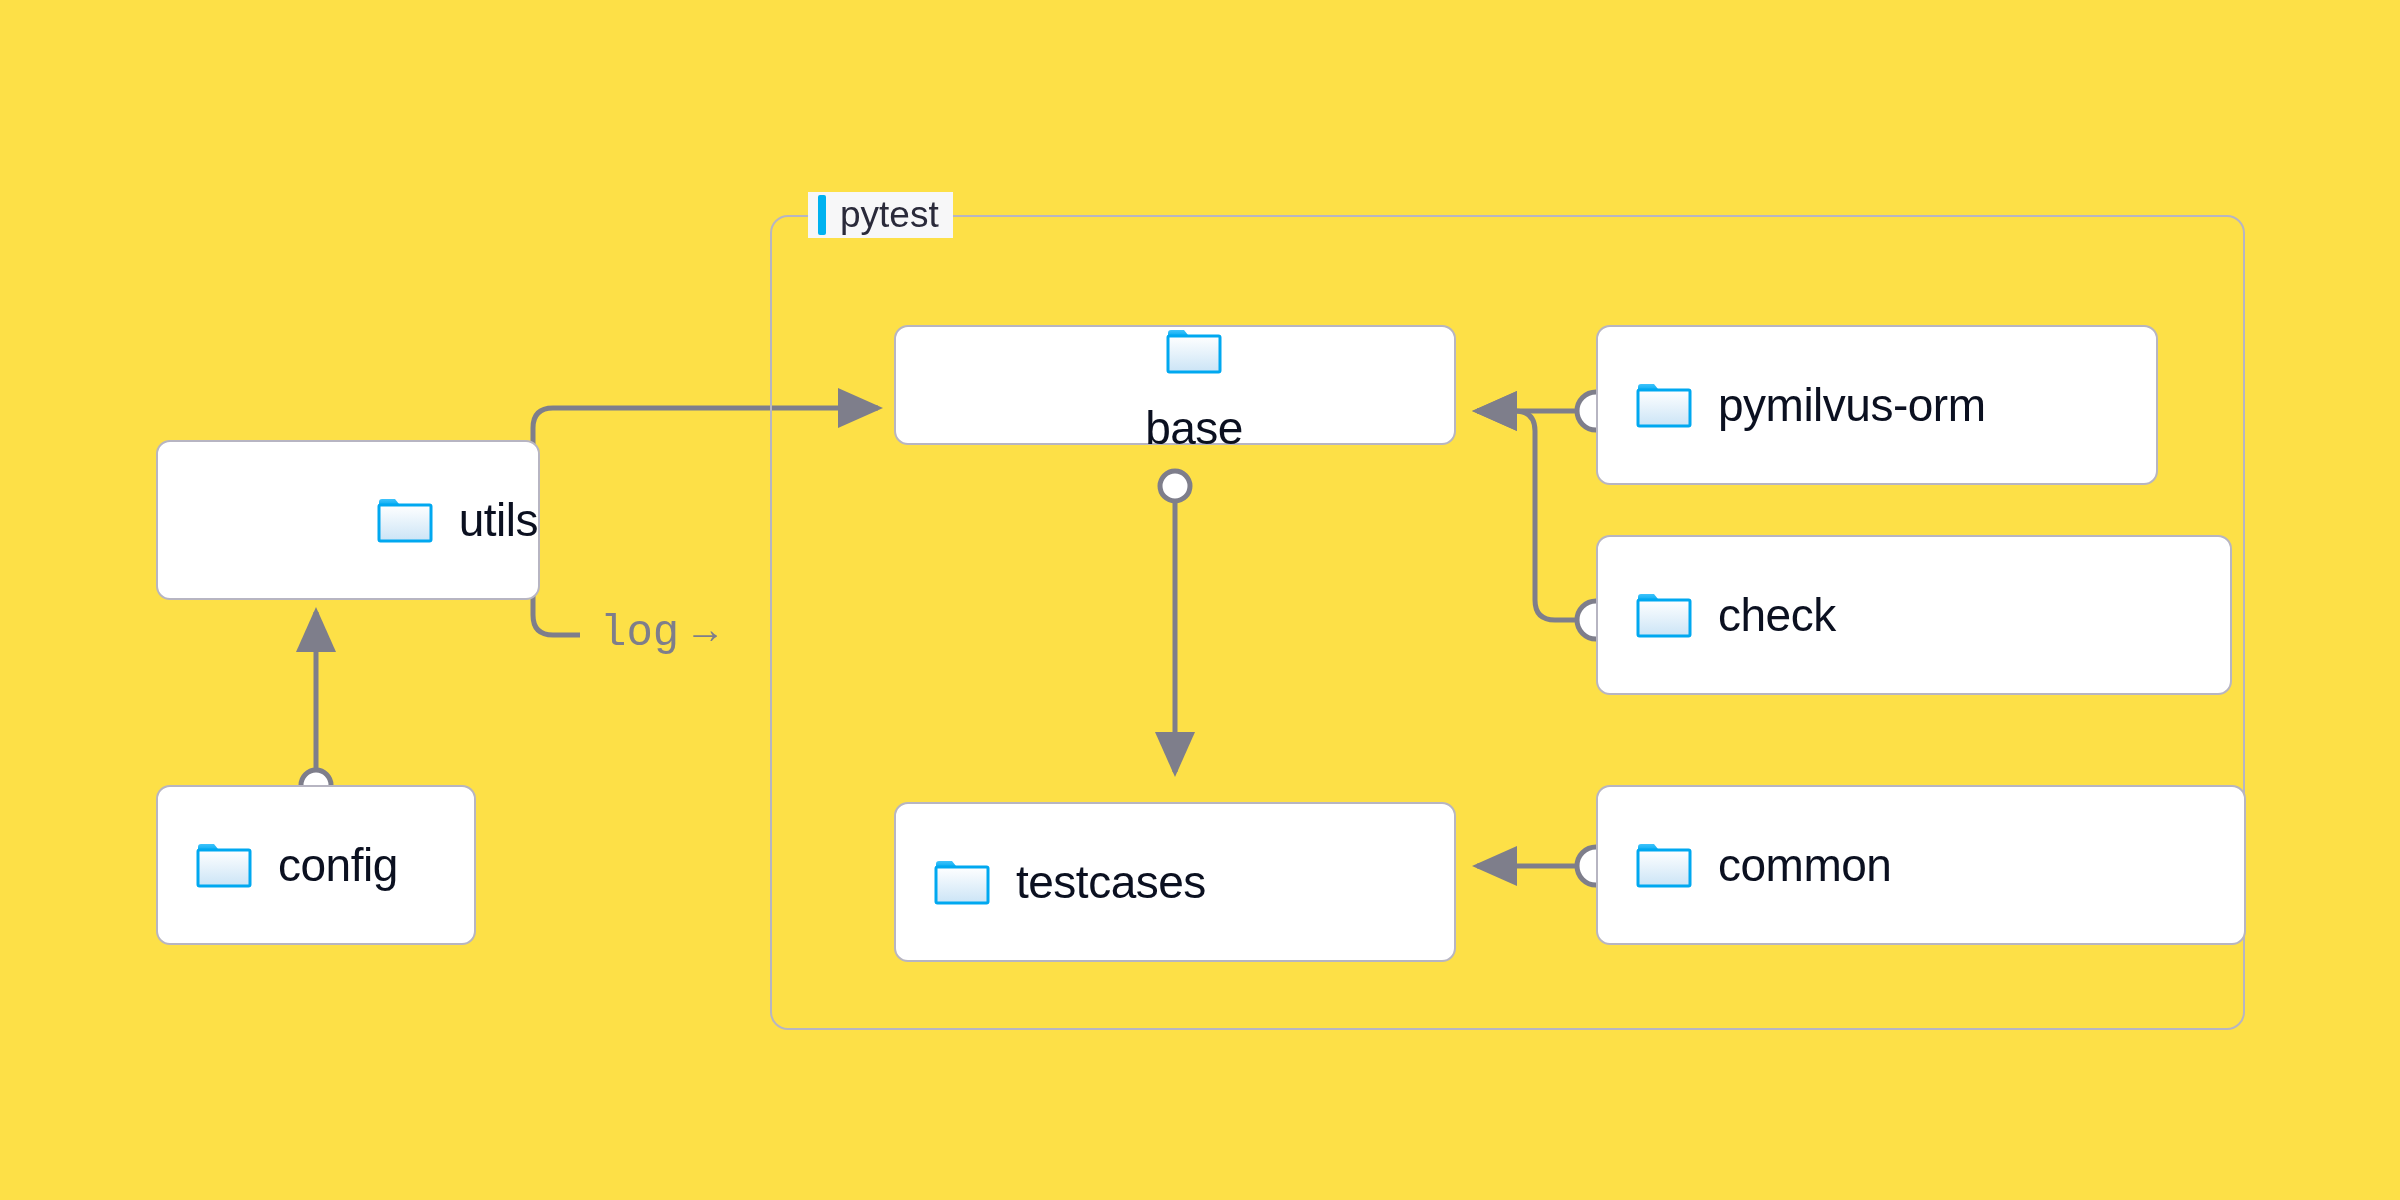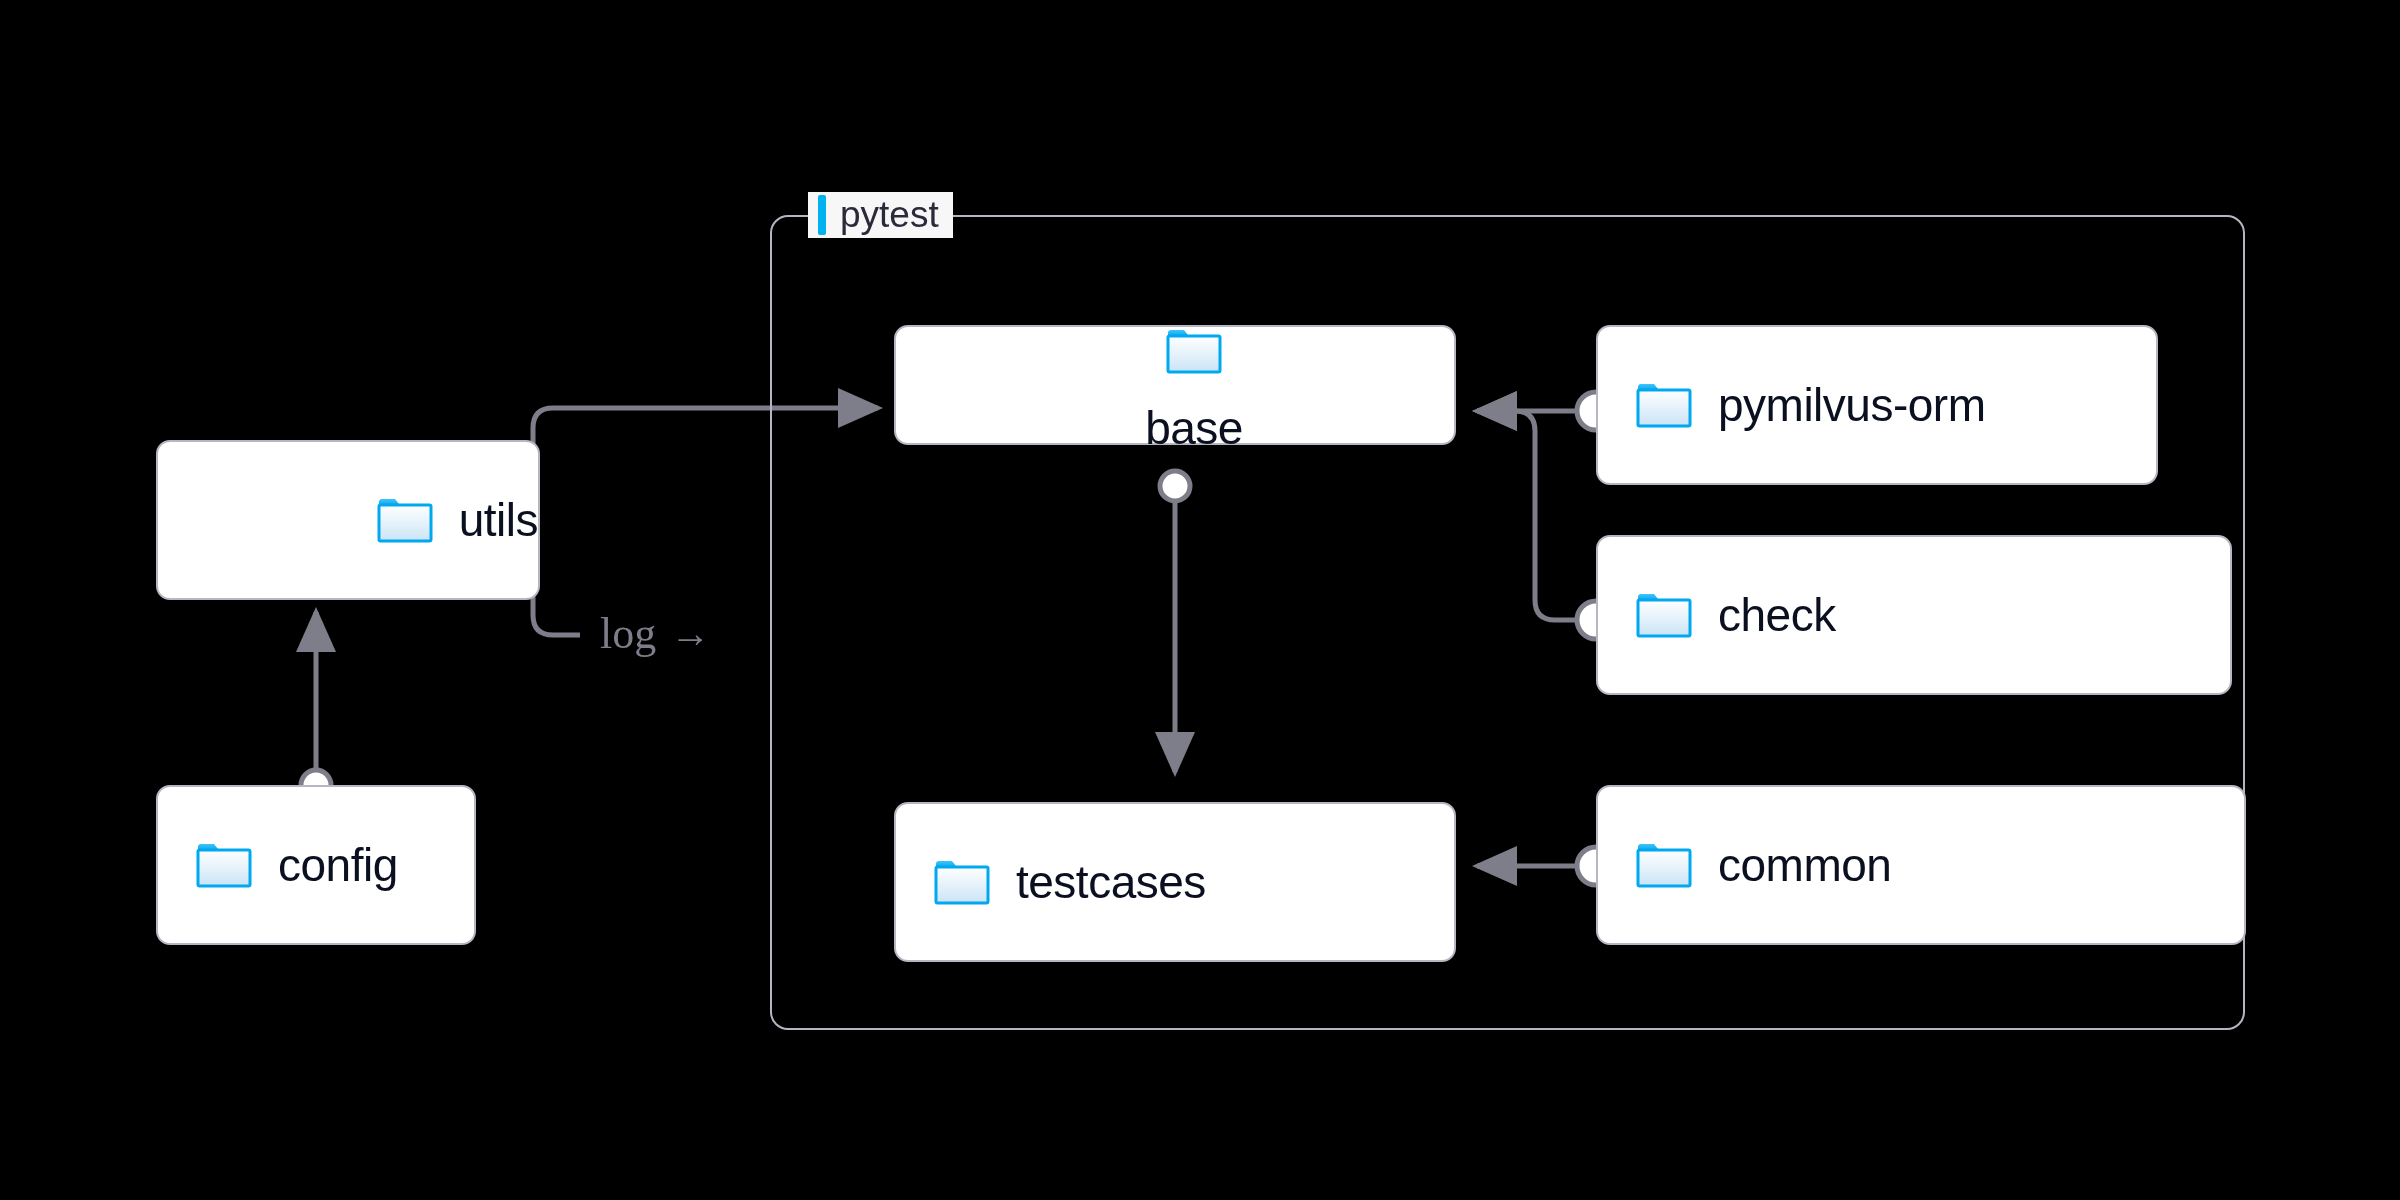--- a/index.html
+++ b/index.html
@@ -10,21 +10,21 @@
   body {
     width: 2400px;
     height: 1200px;
     overflow: hidden;
     font-family: "Liberation Sans", sans-serif;
   }
   #stage {
     position: relative;
     width: 2400px;
     height: 1200px;
-    background: #000000;
+    background: #fde047;
   }
   svg.edges {
     position: absolute;
     left: 0;
     top: 0;
     width: 2400px;
     height: 1200px;
     pointer-events: none;
   }
   .group-box {
@@ -78,21 +78,21 @@
   .folder-icon {
     width: 56px;
     height: 48px;
     flex: 0 0 auto;
     display: block;
   }
   .edge-label {
     position: absolute;
     font-size: 44px;
     color: #7e7e8b;
-    font-family: Liberation Serif, serif;
+    font-family: Liberation Mono, monospace;
     white-space: nowrap;
     display: flex;
     align-items: center;
     gap: 14px;
   }
   .edge-label .arrow-glyph {
     font-size: 40px;
     color: #7e7e8b;
     line-height: 1;
   }

